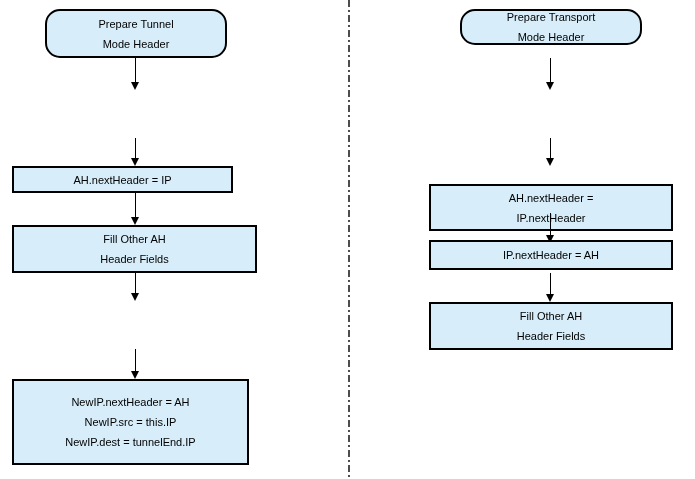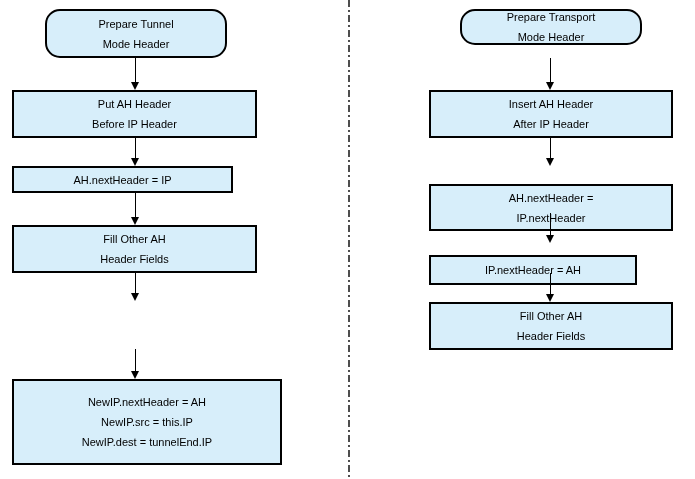--- a/index.html
+++ b/index.html
@@ -62,22 +62,20 @@
   <div class="divider"></div>
 
   <div class="node rounded" style="left:45px;top:9px;width:182px;height:49px">Prepare Tunnel
 Mode Header</div>
 
   <div class="arrow" style="left:131px;top:58px;height:32px">
     <span class="shaft"></span>
     <span class="head"></span>
   </div>
 
-  <div class="node" style="left:12px;top:90px;width:245px;height:48px">Put AH Header
-Before IP Header</div>
 
   <div class="arrow" style="left:131px;top:138px;height:28px">
     <span class="shaft"></span>
     <span class="head"></span>
   </div>
 
   <div class="node" style="left:12px;top:166px;width:221px;height:27px">AH.nextHeader = IP</div>
 
   <div class="arrow" style="left:131px;top:193px;height:32px">
     <span class="shaft"></span>
@@ -91,49 +89,47 @@
     <span class="shaft"></span>
     <span class="head"></span>
   </div>
 
 
   <div class="arrow" style="left:131px;top:349px;height:30px">
     <span class="shaft"></span>
     <span class="head"></span>
   </div>
 
-  <div class="node" style="left:12px;top:379px;width:270px;height:86px">NewIP.nextHeader = AH
+  <div class="node" style="left:12px;top:379px;width:237px;height:86px">NewIP.nextHeader = AH
 NewIP.src = this.IP
 NewIP.dest = tunnelEnd.IP</div>
 
   <div class="node rounded" style="left:460px;top:9px;width:182px;height:36px">Prepare Transport
 Mode Header</div>
 
   <div class="arrow" style="left:546px;top:58px;height:32px">
     <span class="shaft"></span>
     <span class="head"></span>
   </div>
 
-  <div class="node" style="left:429px;top:90px;width:244px;height:48px">Insert AH Header
-After IP Header</div>
 
   <div class="arrow" style="left:546px;top:138px;height:28px">
     <span class="shaft"></span>
     <span class="head"></span>
   </div>
 
   <div class="node" style="left:429px;top:184px;width:244px;height:47px">AH.nextHeader =
 IP.nextHeader</div>
 
   <div class="arrow" style="left:546px;top:213px;height:30px">
     <span class="shaft"></span>
     <span class="head"></span>
   </div>
 
-  <div class="node" style="left:429px;top:255px;width:208px;height:30px">IP.nextHeader = AH</div>
+  <div class="node" style="left:429px;top:240px;width:244px;height:30px">IP.nextHeader = AH</div>
 
   <div class="arrow" style="left:546px;top:273px;height:29px">
     <span class="shaft"></span>
     <span class="head"></span>
   </div>
 
   <div class="node" style="left:429px;top:302px;width:244px;height:48px">Fill Other AH
 Header Fields</div>
 
 </div>

